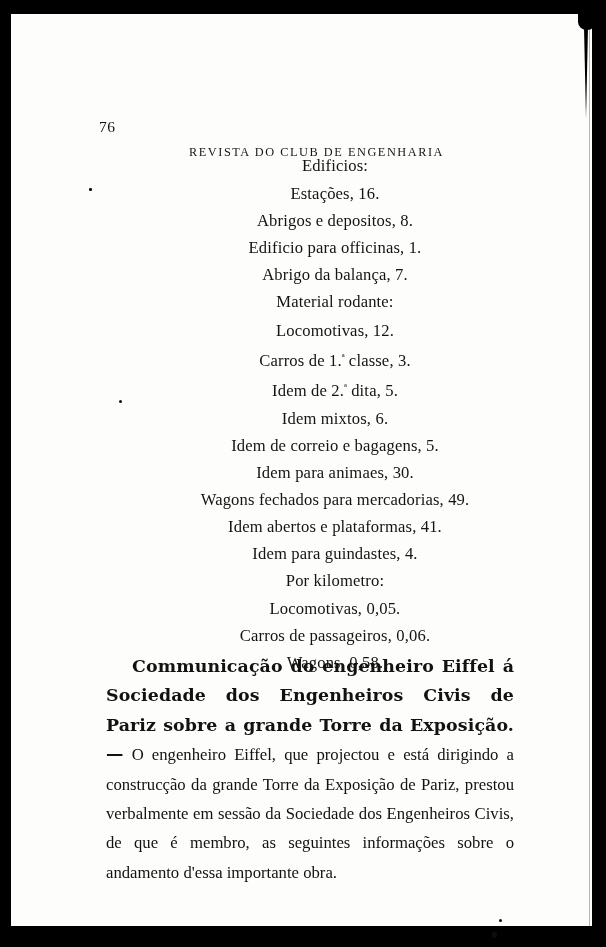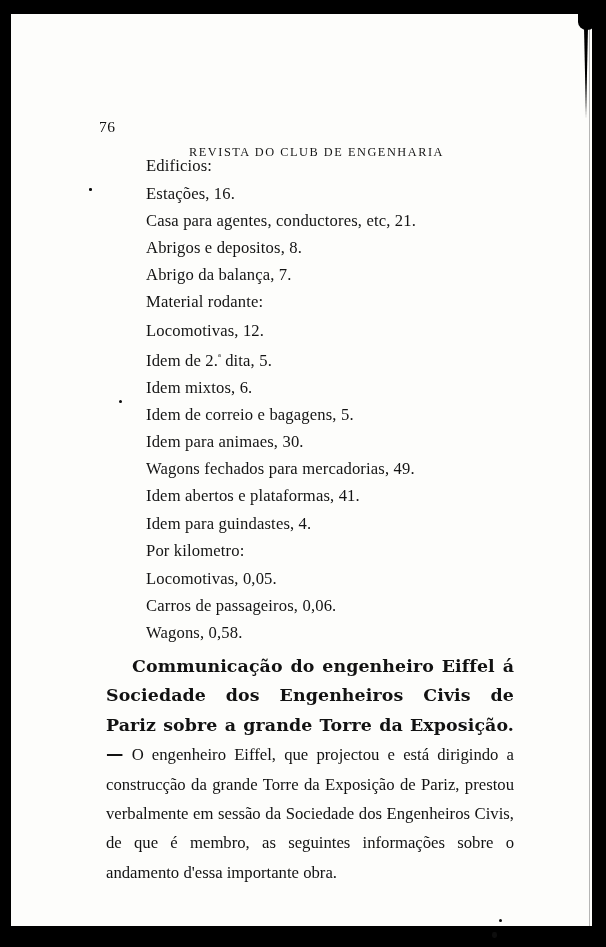--- a/index.html
+++ b/index.html
@@ -98,23 +98,24 @@
     top: 3px;
     font-size: 12.3px;
     letter-spacing: 1.55px;
     color: #151515;
     white-space: nowrap;
     margin-top: 24px;
   }
 
   .list-block {
     position: absolute;
-    left: 135px;
+    left: 114px;
     top: 138px;
     width: 420px;
+    text-align: center;
   }
   .line {
     font-size: 16.6px;
     line-height: 27.1px;
     color: #141414;
     white-space: nowrap;
     letter-spacing: 0.15px;
   }
   .line.group-head {
     margin-bottom: 1px;
@@ -165,26 +166,27 @@
 
       <div class="running-head">
         <span class="folio">76</span>
         <span class="head-title">REVISTA DO CLUB DE ENGENHARIA</span>
       </div>
 
       <div class="list-block">
 
         <div class="line group-head">Edificios:</div>
         <div class="line">Estações, 16.</div>
-        <div class="line">Casa para agentes, conductores, etc, 21.</div>
         <div class="line">Abrigos e depositos, 8.</div>
+        <div class="line">Edificio para officinas, 1.</div>
         <div class="line">Abrigo da balança, 7.</div>
 
         <div class="line group-head">Material rodante:</div>
         <div class="line">Locomotivas, 12.</div>
+        <div class="line"><span>Carros de 1.<span class="ord">ª</span> classe, 3.</span></div>
         <div class="line"><span>Idem de 2.<span class="ord">ª</span> dita, 5.</span></div>
         <div class="line">Idem mixtos, 6.</div>
         <div class="line">Idem de correio e bagagens, 5.</div>
         <div class="line">Idem para animaes, 30.</div>
         <div class="line">Wagons fechados para mercadorias, 49.</div>
         <div class="line">Idem abertos e plataformas, 41.</div>
         <div class="line">Idem para guindastes, 4.</div>
 
         <div class="line group-head">Por kilometro:</div>
         <div class="line">Locomotivas, 0,05.</div>

